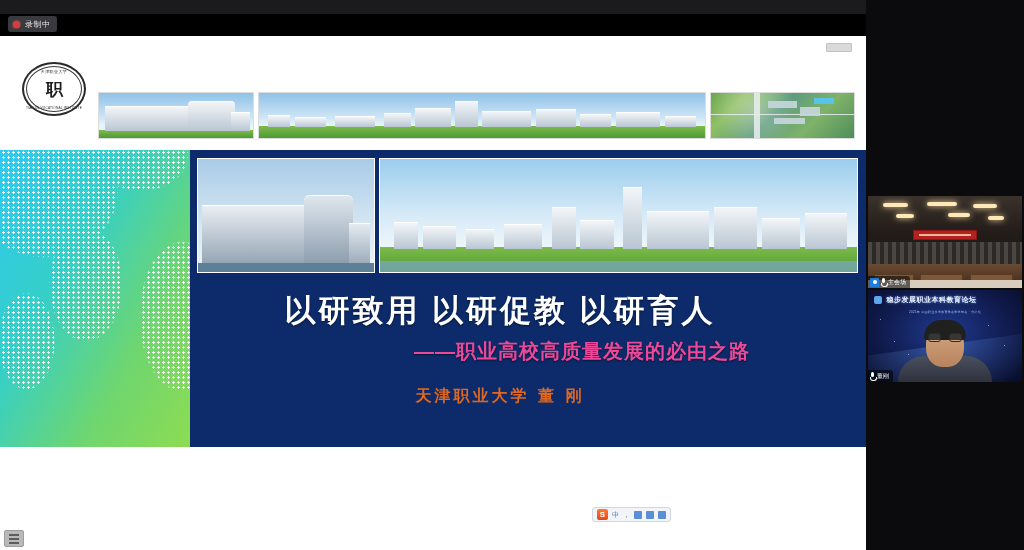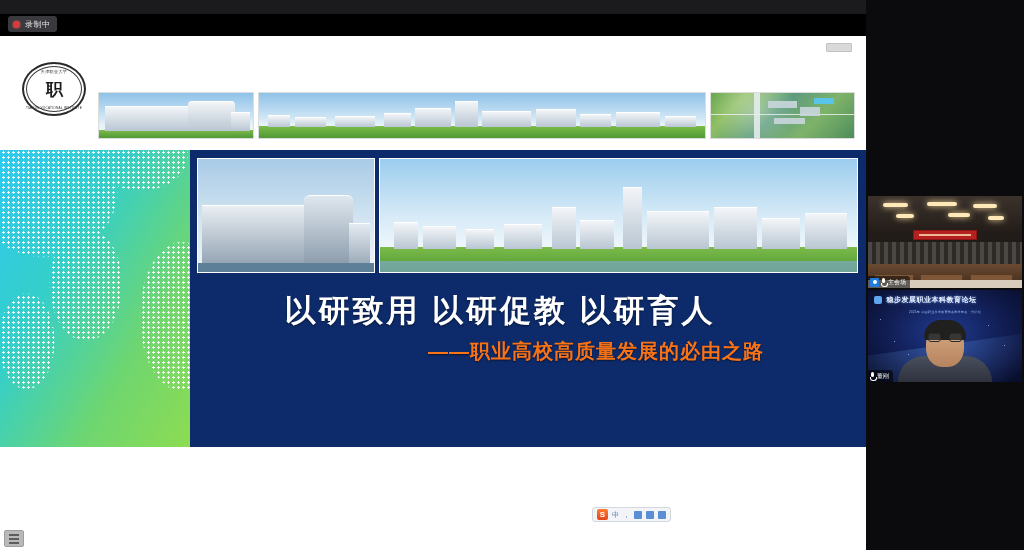--- a/index.html
+++ b/index.html
@@ -139,22 +139,22 @@
   .title-zone{
     position:absolute; left:190px; top:128px; width:620px; height:169px;
   }
   .ppt-title{
     position:absolute; left:0; right:0; top:12px;
     text-align:center; color:#ffffff; font-weight:bold;
     font-size:31px; letter-spacing:3px;
     text-shadow:0 1px 2px rgba(0,0,0,.55);
   }
   .ppt-subtitle{
-    position:absolute; right:46px; top:60px;
-    color:#f97316; font-weight:bold; font-size:20px; letter-spacing:1px;
+    position:absolute; right:60px; top:60px;
+    color:#ec4899; font-weight:bold; font-size:20px; letter-spacing:1px;
     text-shadow:0 1px 2px rgba(0,0,0,.55);
   }
   .ppt-author{
     position:absolute; left:0; right:0; top:108px;
     text-align:center; color:#e0671f; font-size:16px; letter-spacing:3px;
     font-family:"DejaVu Serif","Liberation Serif",serif; font-weight:bold;
   }
   .ppt-date{
     position:absolute; left:0; right:0; top:140px;
     text-align:center; color:#e0671f; font-size:15px; letter-spacing:1px;
@@ -389,20 +389,21 @@
           <i style="left:70%;width:9%;height:62%"></i>
           <i style="left:80%;width:8%;height:46%"></i>
           <i style="left:89%;width:9%;height:54%"></i>
         </div>
         <div style="position:absolute;left:0;right:0;bottom:0;height:10%;background:#7fa8c4;opacity:.7"></div>
       </div>
 
       <div class="title-zone">
         <div class="ppt-title">以研致用  以研促教  以研育人</div>
         <div class="ppt-subtitle">——职业高校高质量发展的必由之路</div>
+        <div class="ppt-author">天津职业大学 董 刚</div>
       </div>
     </div>
     <div class="slide-white"></div>
   </div>
 
   <div class="ime">
     <span class="s-logo">S</span>
     <span class="ik">中</span>
     <span class="ik">，</span>
     <span class="ib"></span>

